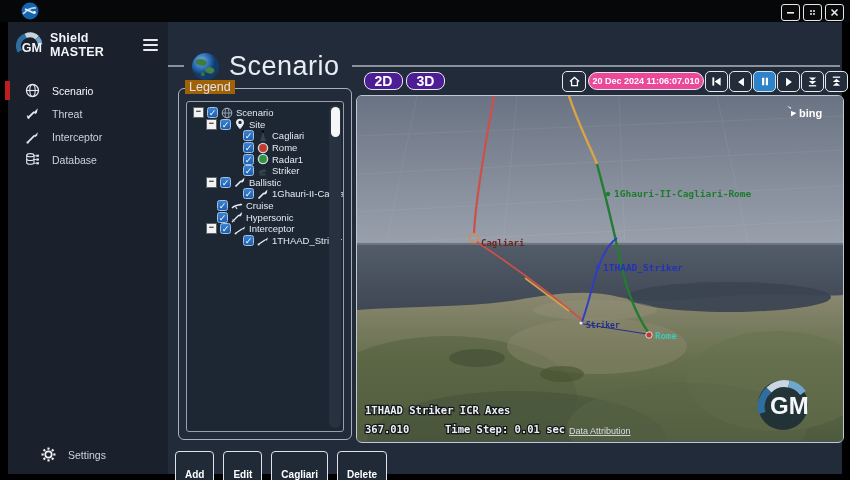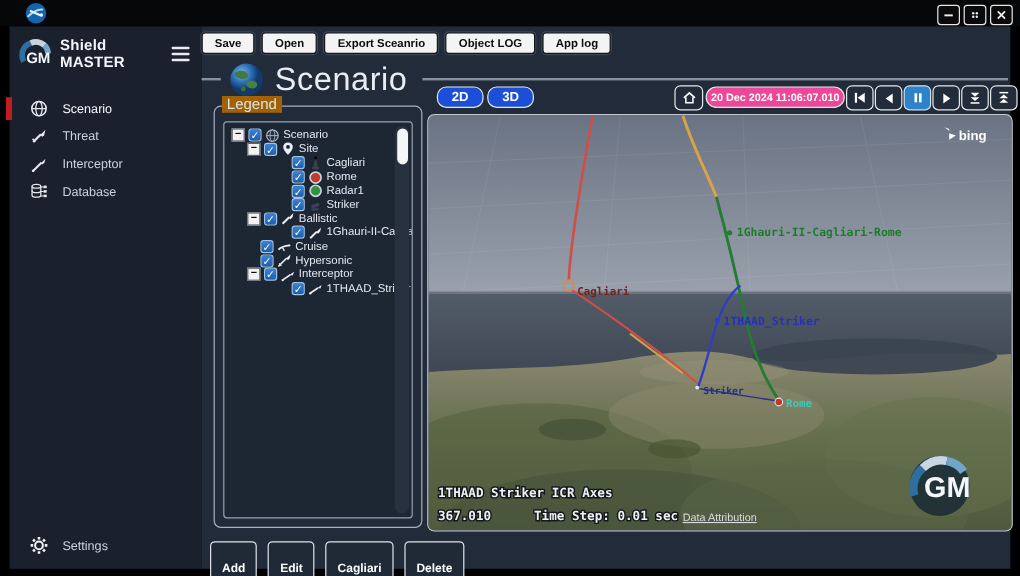--- a/index.html
+++ b/index.html
@@ -19,38 +19,38 @@
   .brandlogo{width:27px;height:27px;flex:none;}
   .brandtitle{color:#f2f5f9;font-size:12.5px;font-weight:bold;flex:1;letter-spacing:.2px;}
   .hamb{color:#e8ecf2;font-size:15px;line-height:1;padding-right:2px;}
   .hamb span{display:block;width:15px;height:2.5px;background:#e8ecf2;margin:2.5px 0;border-radius:1px;}
   .nav{margin-top:14px;}
   .navitem{position:relative;height:23px;display:flex;align-items:center;gap:12px;padding-left:17px;}
   .navitem .nicon{width:15px;height:15px;flex:none;display:flex;}
   .navitem .nlabel{color:#ccd3dd;font-size:10.5px;}
   .navitem.active .nlabel{color:#f4f7fb;}
   .navitem.active::before{content:"";position:absolute;left:-3px;top:2px;bottom:2px;width:5px;background:#c01d20;}
-  .settings{position:absolute;left:0;bottom:8px;width:100%;}
+  .settings{position:absolute;left:16px;bottom:8px;width:100%;}
   
   .main{flex:1;background:#212b39;position:relative;}
   
   .toolbar{position:absolute;top:5px;left:0;display:flex;gap:6px;}
   .wbtn{background:#f4f4f4;color:#0c0c0c;border:1px solid #14161a;border-radius:3px;
         font-size:9.5px;font-weight:bold;height:16px;display:flex;align-items:center;justify-content:center;
         padding:0 10px;box-shadow:0 0 0 1px #3c4654;}
   
   .pagehead{position:absolute;top:26px;left:0;right:2px;height:36px;display:flex;align-items:center;}
   .hline{height:2px;background:#8a919c;}
   .hline.l{width:16px;}
   .hline.r{flex:1;}
   .headglobe{width:31px;height:31px;margin:0 8px 0 6px;}
   .headtitle{color:#e9edf3;font-size:27px;font-weight:400;letter-spacing:.5px;padding-right:12px;}
   
-  .modebtn{position:absolute;top:50px;height:16px;width:37px;background:#1d4ed8;border:1.5px solid #e6e9ee;
-           border-radius:8px;color:#fff;font-size:11px;font-weight:bold;display:flex;align-items:center;justify-content:center;}
+  .modebtn{position:absolute;top:50px;height:16px;width:37px;background:#4c1d95;border:1.5px solid #e6e9ee;
+           border-radius:8px;color:#fff;font-size:14px;font-weight:bold;display:flex;align-items:center;justify-content:center;}
   .ctrl{position:absolute;top:49px;height:19px;background:#222c3a;border:1.5px solid #e6e9ee;border-radius:5px;
         display:flex;align-items:center;justify-content:center;}
   .ctrl.blue{background:#2e83c8;border-color:#cfe2f2;}
   .datebox{position:absolute;top:50px;height:16px;background:#ec4899;border:1.5px solid #e6e9ee;border-radius:9px;
            color:#fff;font-size:9px;font-weight:bold;display:flex;align-items:center;justify-content:center;}
   
   .legendbox{position:absolute;left:10px;top:66px;width:172px;height:350px;border:1.5px solid #aab0b9;border-radius:6px;}
   .legendtitle{position:absolute;top:-9px;left:6px;background:#a16207;color:#dde2e9;font-size:12.5px;padding:0 4px;}
   .treepanel{position:absolute;left:7px;right:7px;top:12px;bottom:7px;background:#1d2734;
              border:1px solid #98a0ab;border-radius:3px;overflow:hidden;}
@@ -188,27 +188,20 @@
               </g>
             </svg>
           </span>
         <span class="nlabel">Settings</span>
       </div>
     </div>
   </div>
 
   <div class="main">
 
-    <div class="toolbar">
-      <div class="wbtn">Save</div>
-      <div class="wbtn">Open</div>
-      <div class="wbtn">Export Sceanrio</div>
-      <div class="wbtn">Object LOG</div>
-      <div class="wbtn">App log</div>
-    </div>
 
     <div class="pagehead">
       <div class="hline l"></div>
       <svg class="headglobe" viewBox="0 0 32 32">
         <defs>
             <radialGradient id="gearth" cx="35%" cy="30%">
               <stop offset="0%" stop-color="#7db3e0"></stop>
               <stop offset="60%" stop-color="#2a6db5"></stop>
               <stop offset="100%" stop-color="#123a6b"></stop>
             </radialGradient>

